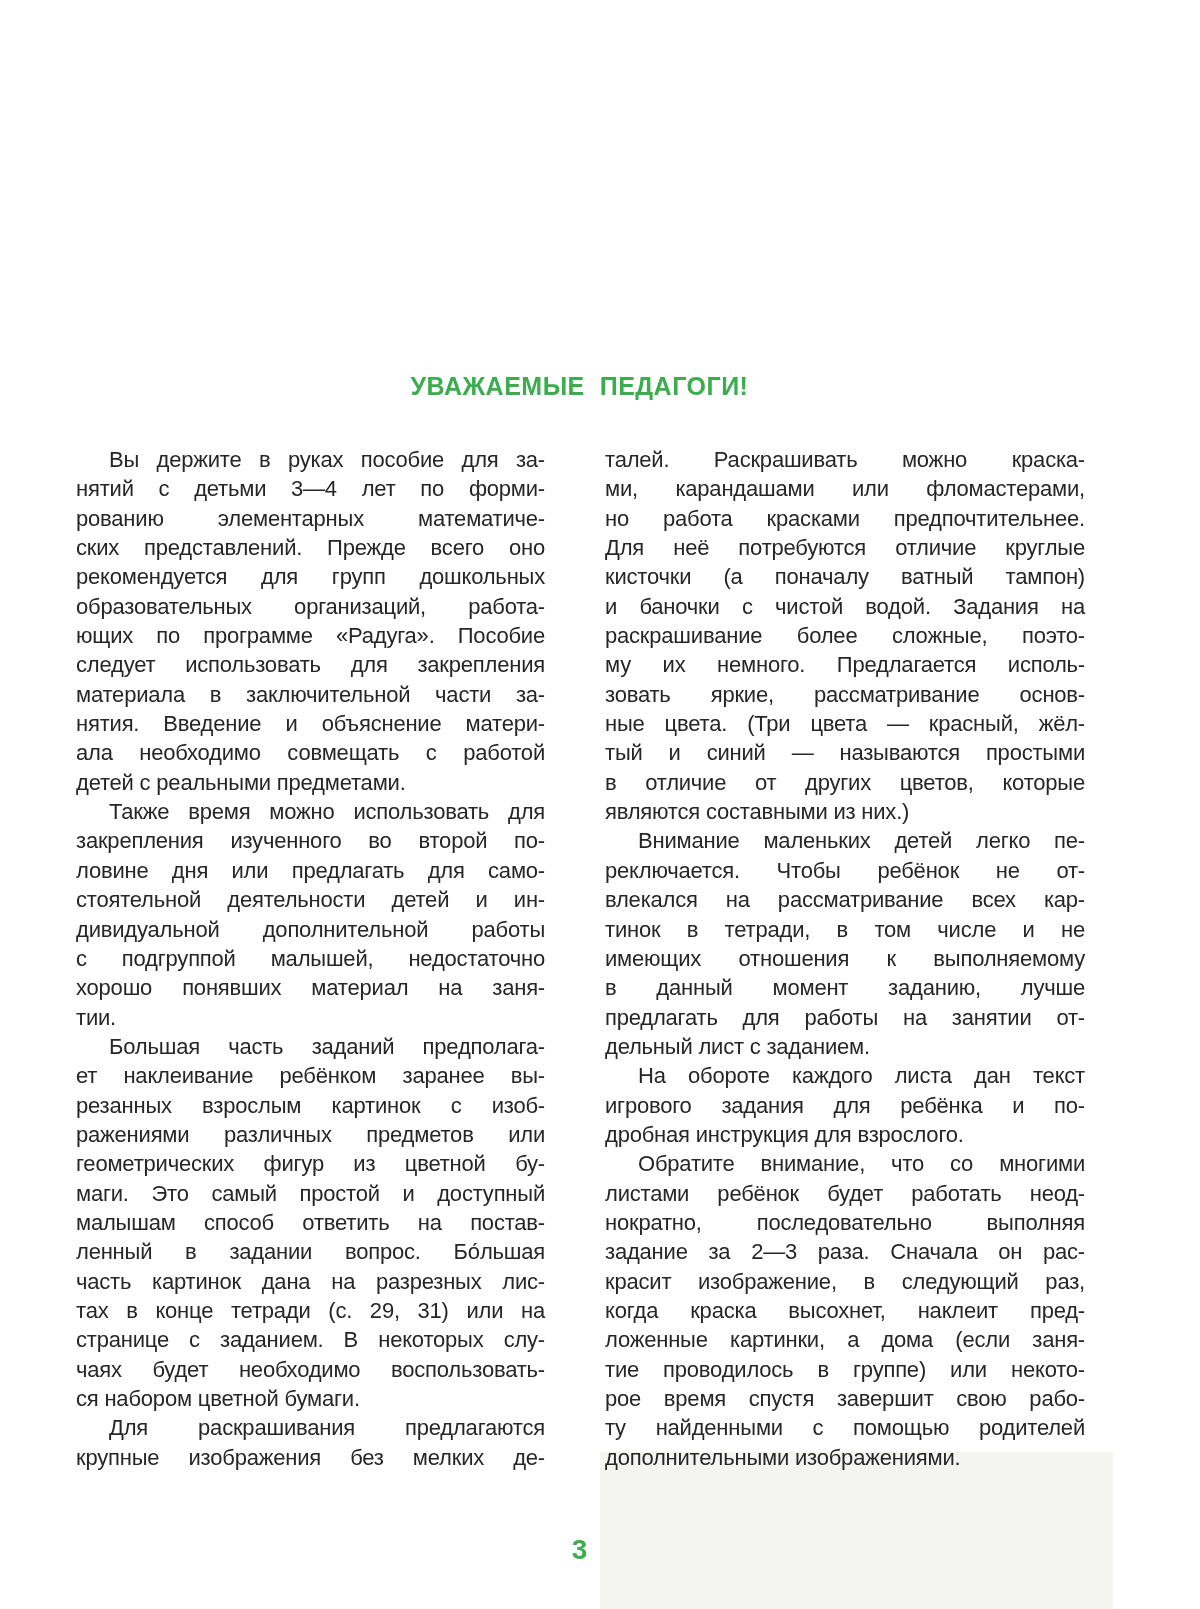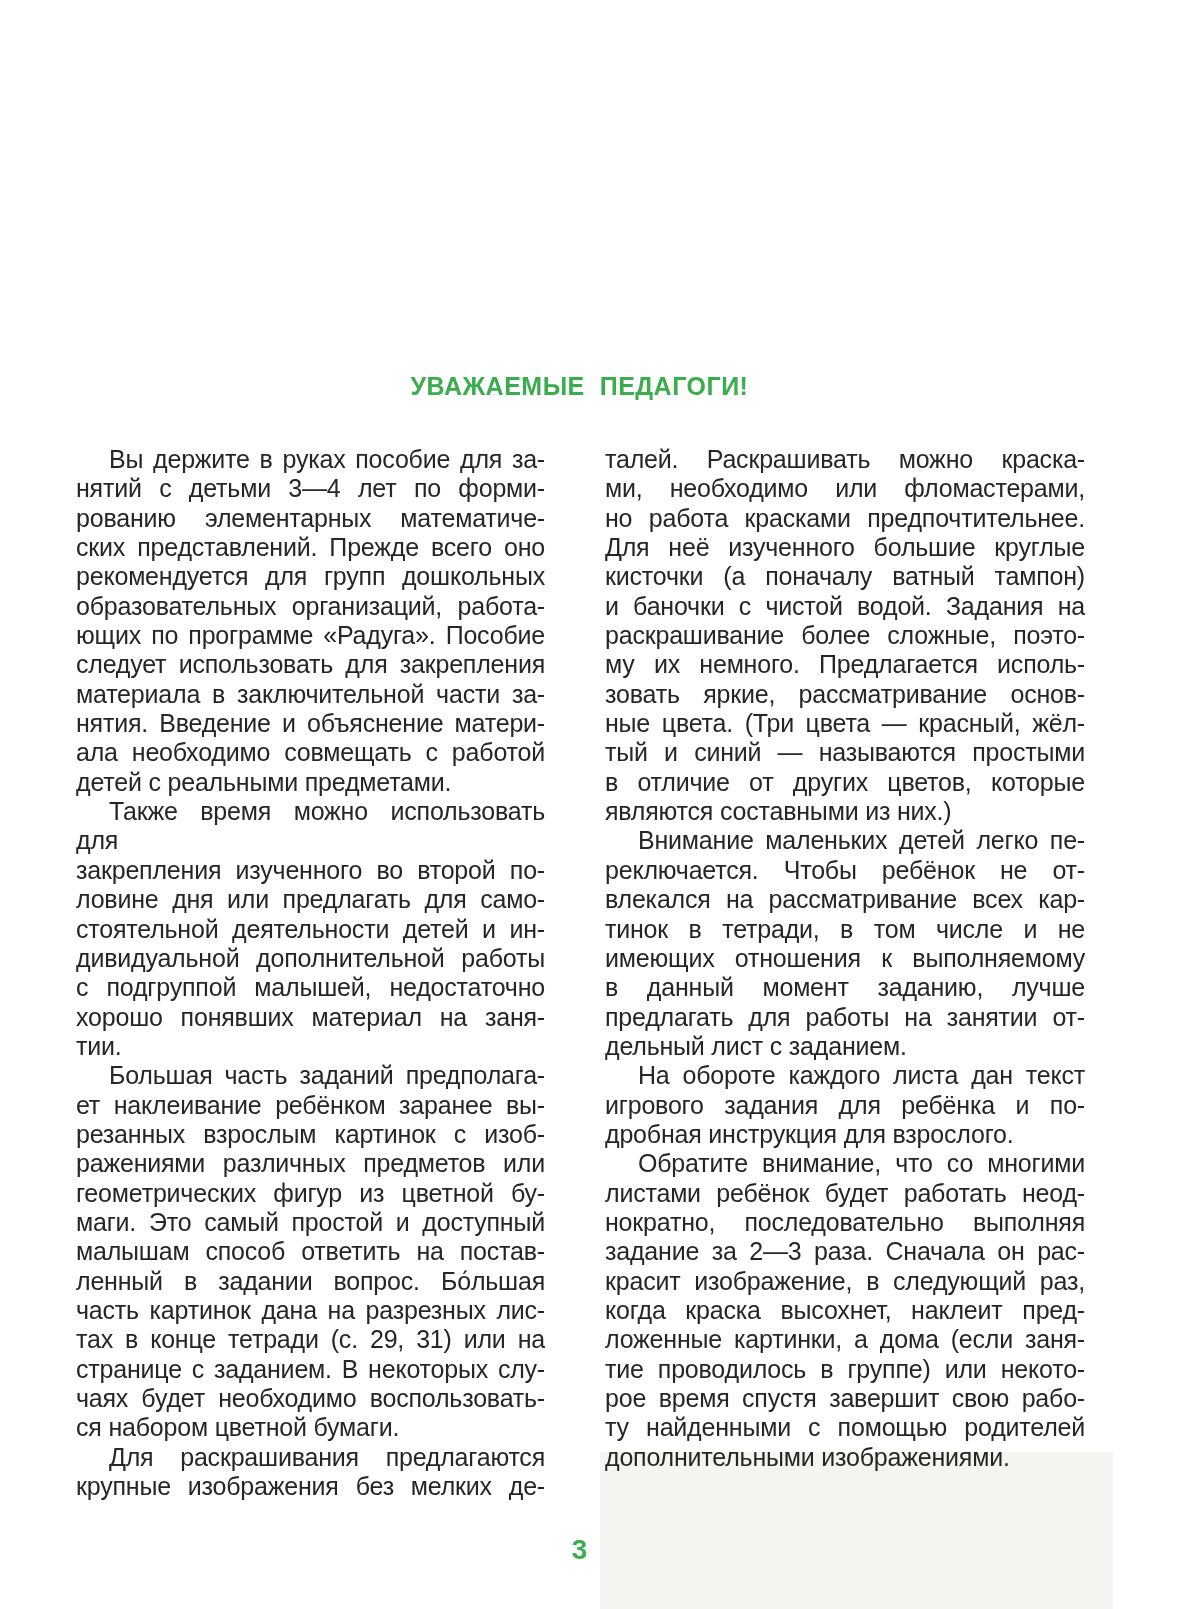--- a/index.html
+++ b/index.html
@@ -32,21 +32,21 @@
     text-align: center;
     font-size: 25px;
     font-weight: 700;
     letter-spacing: 0.5px;
     white-space: pre;
     color: var(--accent, #3bad4e);
   }
   .col {
     position: absolute;
     top: 445px;
-    font-size: 25px;
+    font-size: 22px;
     line-height: 29.35px;
     letter-spacing: -0.2px;
     color: var(--ink, #262626);
   }
   .col-left  { left: 76px;  width: 469px; }
   .col-right { left: 605px; width: 480px; }
   .para { margin: 0; }
   .line {
     text-align: justify;
     text-align-last: justify;
@@ -112,23 +112,23 @@
         <div class="line end">ся набором цветной бумаги.</div>
       </div>
       <div class="para">
         <div class="line indent">Для раскрашивания предлагаются</div>
         <div class="line">крупные изображения без мелких де-</div>
       </div>
     </div>
   <div class="col col-right" id="col-right">
       <div class="para">
         <div class="line">талей. Раскрашивать можно краска-</div>
-        <div class="line">ми, необходимо или фломастерами,</div>
+        <div class="line">ми, карандашами или фломастерами,</div>
         <div class="line">но работа красками предпочтительнее.</div>
-        <div class="line">Для неё изученного большие круглые</div>
+        <div class="line">Для неё потребуются отличие круглые</div>
         <div class="line">кисточки (а поначалу ватный тампон)</div>
         <div class="line">и баночки с чистой водой. Задания на</div>
         <div class="line">раскрашивание более сложные, поэто-</div>
         <div class="line">му их немного. Предлагается исполь-</div>
         <div class="line">зовать яркие, рассматривание основ-</div>
         <div class="line">ные цвета. (Три цвета — красный, жёл-</div>
         <div class="line">тый и синий — называются простыми</div>
         <div class="line">в отличие от других цветов, которые</div>
         <div class="line end">являются составными из них.)</div>
       </div>

